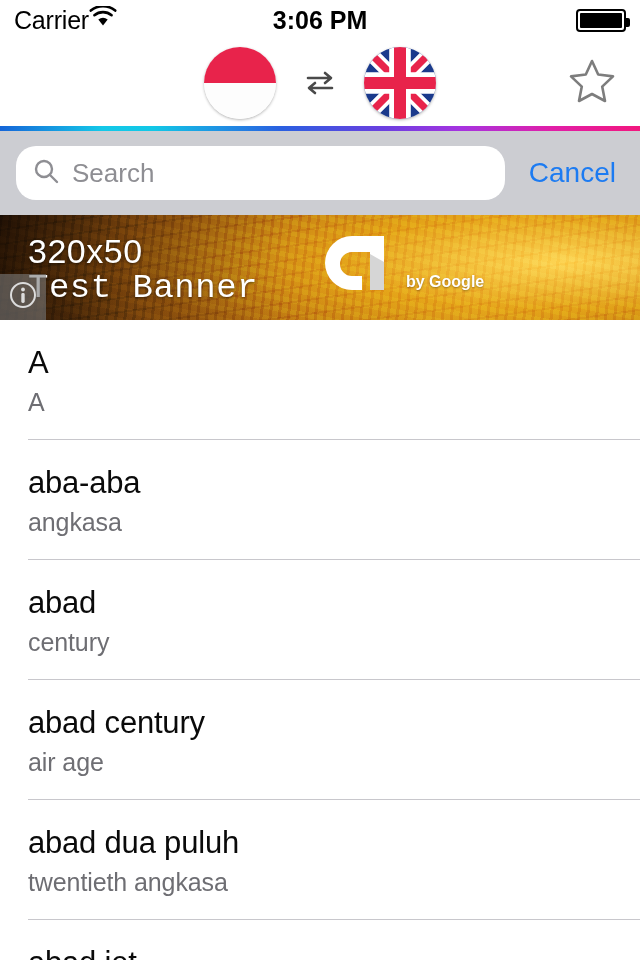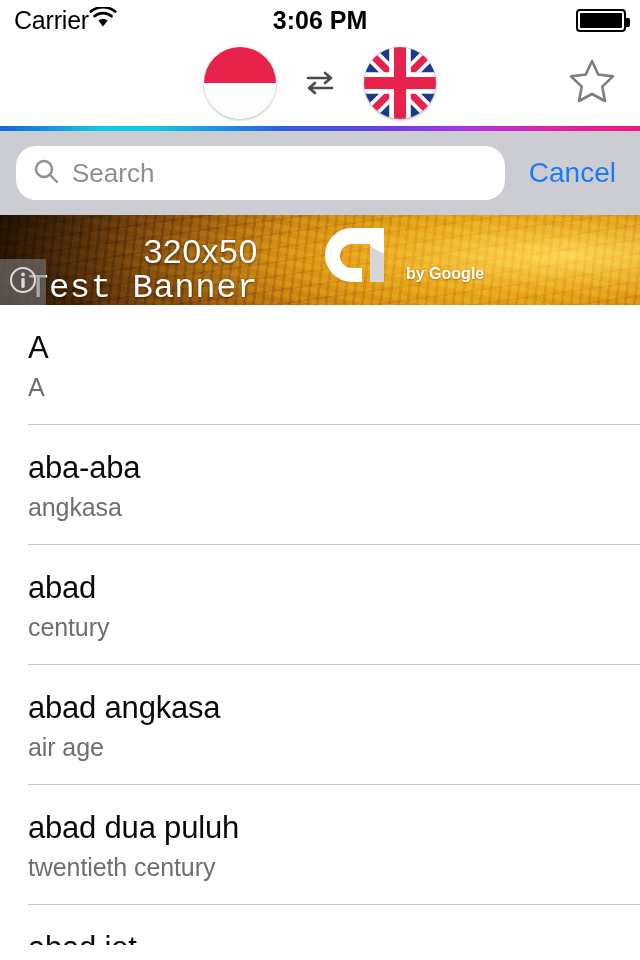--- a/index.html
+++ b/index.html
@@ -11,21 +11,21 @@
   }
 
   
   .status-bar{
     height:40px; width:100%;
     background:#ffffff;
     display:flex; align-items:center;
     padding:0 14px;
     position:relative;
   }
-  .status-left{ display:flex; align-items:center; }
+  .status-left{ display:flex; align-items:flex-start; }
   .carrier-text{ font-size:25px; color:#000; letter-spacing:-0.2px; }
   .wifi-icon{ display:block; }
   .status-time{
     position:absolute; left:0; right:0; text-align:center;
     font-size:25px; font-weight:bold; color:#000;
     pointer-events:none;
   }
   .status-right{ margin-left:auto; display:flex; align-items:center; }
   .battery{
     width:50px; height:23px;
@@ -84,26 +84,25 @@
   .search-placeholder{
     font-size:26px; color:#8e8e93;
   }
   .cancel-btn{
     font-size:28px; color:#1c7bf2;
     padding:0 8px 0 14px; white-space:nowrap;
   }
 
   
   .ad-banner{
-    height:90px; width:100%;
+    height:105px; width:100%;
     position:relative; overflow:hidden;
     background:
       radial-gradient(ellipse 120% 150% at 88% 45%, rgba(255,214,92,0.95) 0%, rgba(226,160,26,0.85) 30%, rgba(166,95,14,0.5) 58%, rgba(90,46,10,0.15) 80%),
       linear-gradient(100deg,#2b1607 0%,#4a2a0c 12%,#8a5210 30%,#c07a14 48%,#e0a118 62%,#edb52a 74%,#d99b19 88%,#b87a12 100%);
-    text-align: right;
   }
   .ad-texture{
     position:absolute; inset:0;
     background-image:
       repeating-linear-gradient(97deg, rgba(0,0,0,0.13) 0 3px, rgba(255,230,150,0.07) 3px 9px),
       repeating-linear-gradient(172deg, rgba(0,0,0,0.10) 0 2px, rgba(255,220,130,0.05) 2px 14px),
       repeating-linear-gradient(12deg, rgba(255,235,170,0.06) 0 5px, rgba(80,40,8,0.08) 5px 11px);
     mix-blend-mode:overlay;
   }
   .ad-vignette{
@@ -282,28 +281,28 @@
     <div class="row-sep"></div>
   </div>
 
   <div class="word-row">
     <div class="word-term">abad</div>
     <div class="word-def">century</div>
     <div class="row-sep"></div>
   </div>
 
   <div class="word-row">
-    <div class="word-term">abad angkasa</div>
+    <div class="word-term">abad century</div>
     <div class="word-def">air age</div>
     <div class="row-sep"></div>
   </div>
 
   <div class="word-row">
     <div class="word-term">abad dua puluh</div>
-    <div class="word-def">twentieth century</div>
+    <div class="word-def">twentieth angkasa</div>
     <div class="row-sep"></div>
   </div>
 
   <div class="word-row">
     <div class="word-term">abad jet</div>
     <div class="word-def"></div>
   </div>
 
 </div>
 

